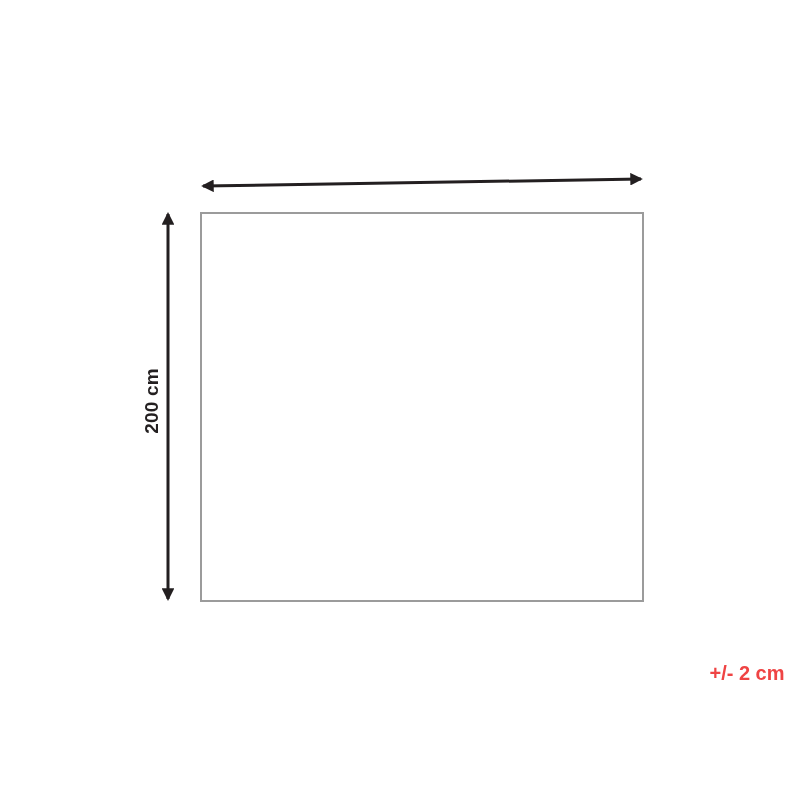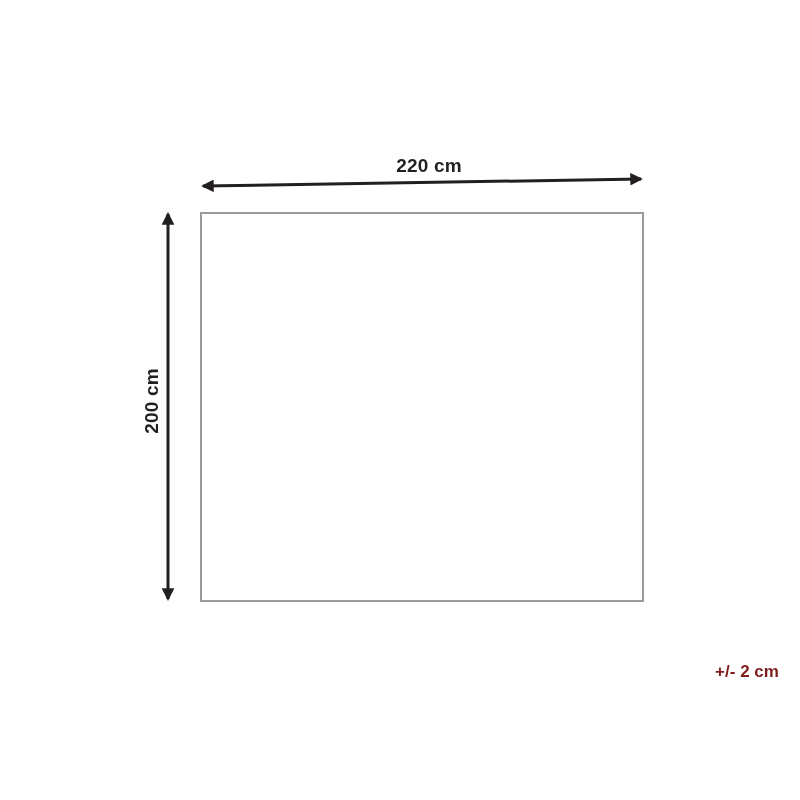--- a/index.html
+++ b/index.html
@@ -53,23 +53,23 @@
     width: 120px;
     height: 20px;
     transform: rotate(-90deg);
     transform-origin: center center;
   }
   .tolerance-label {
     position: absolute;
     left: 702px;
     top: 662px;
     width: 90px;
-    color: #7f1d1d;
+    color: #ef4444;
     font-weight: bold;
-    font-size: 17px;
+    font-size: 20px;
     text-align: center;
     white-space: nowrap;
   }
 </style>
 </head>
 <body>
 
 <div class="canvas">
 
   <div class="product-rect"></div>
@@ -81,19 +81,18 @@
       </marker>
     </defs>
     <g>
       <line x1="203" y1="186" x2="641" y2="179" stroke="#231f20" stroke-width="3" marker-start="url(#ah)" marker-end="url(#ah)"></line>
     </g>
     <g>
       <line x1="168" y1="214" x2="168" y2="599" stroke="#231f20" stroke-width="3" marker-start="url(#ah)" marker-end="url(#ah)"></line>
     </g>
   </svg>
 
-  <div class="dim-label width-label">220 cm</div>
 
   <div class="dim-label height-label">200 cm</div>
 
   <div class="tolerance-label">+/- 2 cm</div>
 
 </div>
 
 </body></html>

